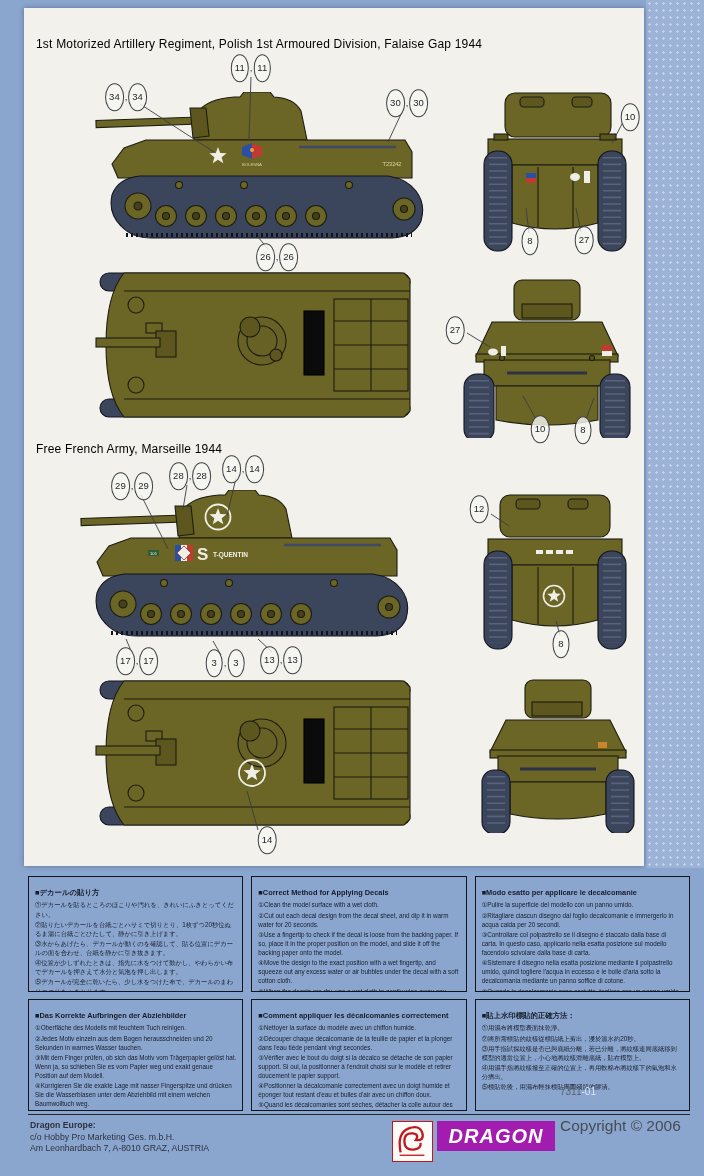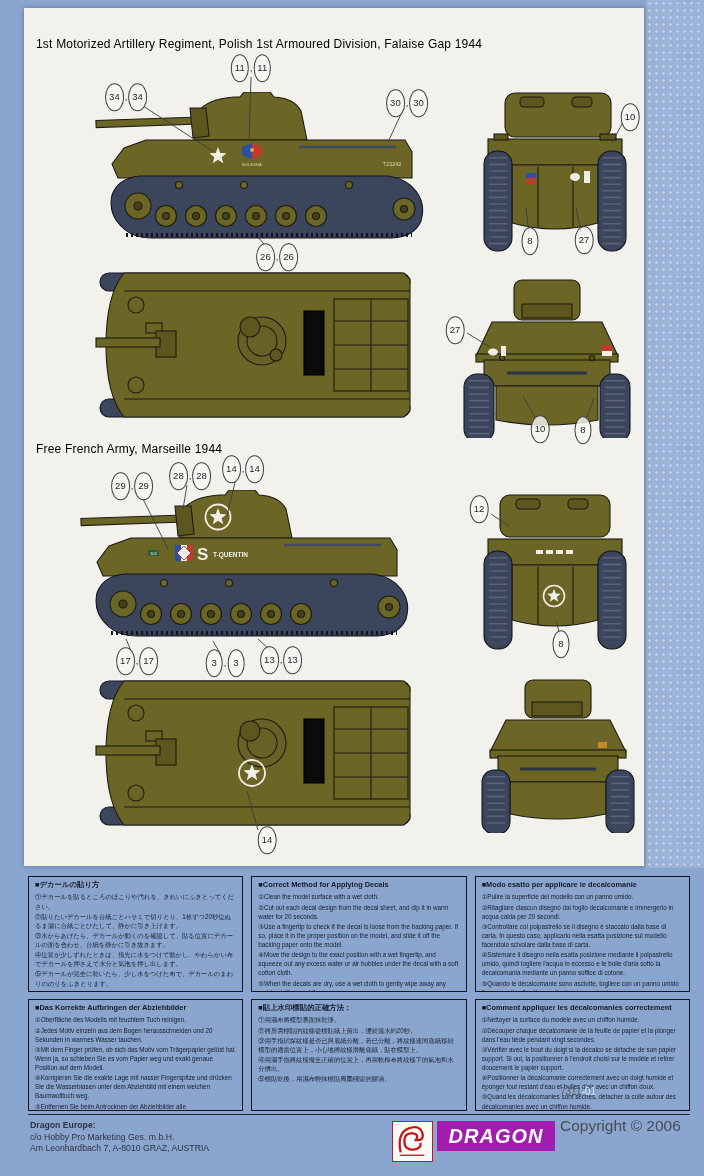--- a/index.html
+++ b/index.html
@@ -13,21 +13,21 @@
        background:#f2f1ec;box-shadow:0 0 5px rgba(30,40,60,.4);z-index:1}
   .sec-title{position:absolute;font-size:12px;color:#000000;letter-spacing:.2px;z-index:2;white-space:nowrap}
   .tank{position:absolute;z-index:2}
   .leaders{position:absolute;left:0;top:0;z-index:3;pointer-events:none}
   .callout{position:absolute;transform:translate(-50%,-50%);font-size:9.5px;color:#23262c;
        white-space:nowrap;display:flex;align-items:center;gap:1px;z-index:4;line-height:1}
   .co-num{display:inline-block;border:1px solid #3c3f45;border-radius:50%;
        padding:8px 3px;min-width:9px;text-align:center;background:rgba(247,246,242,.82)}
   .instr{position:absolute;left:28px;top:876px;width:662px;z-index:2;
        display:grid;grid-template-columns:1fr 1fr 1fr;grid-template-rows:116px 112px;gap:7px 8px}
-  .ibox{border:1px solid #14161c;padding:4px 6px 2px;overflow:hidden;color:#151c2b}
+  .ibox{border:1px solid #14161c;padding:12px 6px 2px;overflow:hidden;color:#151c2b}
   .ibox h4{margin:0 0 2.5px;font-size:7.4px;line-height:1.2}
   .ibox ul{margin:0;padding:0;list-style:none}
   .ibox li{font-size:6.3px;line-height:1.45;margin-bottom:1px}
   .sep{position:absolute;left:28px;top:1114px;width:662px;height:1px;background:#23262e;z-index:2}
   .addr{position:absolute;left:30px;top:1120px;font-size:8.7px;color:#2c3240;line-height:1.35;z-index:2}
   .addr .b{font-weight:bold}
   .logo-art{position:absolute;left:392px;top:1121px;width:41px;height:41px;background:#fcfbf8;
        border:1.5px solid #c4161c;box-sizing:border-box;z-index:2}
   .logo-red{position:absolute;left:437px;top:1121px;width:118px;height:30px;background:#a21caf;
        color:#fff;display:flex;align-items:center;justify-content:center;font-weight:bold;
@@ -374,37 +374,37 @@
     <h4>■Das Korrekte Aufbringen der Abziehbilder</h4>
     <ul>
       <li>①Oberfläche des Modells mit feuchtem Tuch reinigen.</li>
       <li>②Jedes Motiv einzeln aus dem Bogen herausschneiden und 20 Sekunden in warmes Wasser tauchen.</li>
       <li>③Mit dem Finger prüfen, ob sich das Motiv vom Trägerpapier gelöst hat. Wenn ja, so schieben Sie es vom Papier weg und exakt genaue Position auf dem Modell.</li>
       <li>④Korrigieren Sie die exakte Lage mit nasser Fingerspitze und drücken Sie die Wasserblasen unter dem Abziehbild mit einem weichen Baumwolltuch weg.</li>
       <li>⑤Entfernen Sie beim Antrocknen der Abziehbilder alle Wasserrückstände mit einem feuchten Tuch.</li>
     </ul>
   </div>
   <div class="ibox">
+    <h4>■Comment appliquer les décalcomanies correctement</h4>
+    <ul>
+      <li>①Nettoyer la surface du modèle avec un chiffon humide.</li>
+      <li>②Découper chaque décalcomanie de la feuille de papier et la plonger dans l'eau tiède pendant vingt secondes.</li>
+      <li>③Vérifier avec le bout du doigt si la décalco se détache de son papier support. Si oui, la positionner à l'endroit choisi sur le modèle et retirer doucement le papier support.</li>
+      <li>④Positionner la décalcomanie correctement avec un doigt humide et éponger tout restant d'eau et bulles d'air avec un chiffon doux.</li>
+      <li>⑤Quand les décalcomanies sont sèches, détacher la colle autour des décalcomanies avec un chiffon humide.</li>
+    </ul>
+  </div>
+  <div class="ibox">
     <h4>■貼上水印標貼的正確方法：</h4>
     <ul>
       <li>①用濕布將模型表面抹乾淨。</li>
       <li>②將所需標貼的紋樣從標貼紙上剪出，浸於溫水約20秒。</li>
       <li>③用手指試探紋樣是否已與底紙分離，若已分離，將紋樣連同底紙移到模型的適當位置上，小心地將紋樣滑離底紙，貼在模型上。</li>
       <li>④用濕手指將紋樣撥至正確的位置上，再用軟棉布將紋樣下的氣泡和水分擠出。</li>
       <li>⑤標貼乾後，用濕布輕抹標貼周圍殘留的膠漬。</li>
-    </ul>
-  </div>
-  <div class="ibox">
-    <h4>■Comment appliquer les décalcomanies correctement</h4>
-    <ul>
-      <li>①Nettoyer la surface du modèle avec un chiffon humide.</li>
-      <li>②Découper chaque décalcomanie de la feuille de papier et la plonger dans l'eau tiède pendant vingt secondes.</li>
-      <li>③Vérifier avec le bout du doigt si la décalco se détache de son papier support. Si oui, la positionner à l'endroit choisi sur le modèle et retirer doucement le papier support.</li>
-      <li>④Positionner la décalcomanie correctement avec un doigt humide et éponger tout restant d'eau et bulles d'air avec un chiffon doux.</li>
-      <li>⑤Quand les décalcomanies sont sèches, détacher la colle autour des décalcomanies avec un chiffon humide.</li>
     </ul>
   </div>
 </div>
 
 <div class="sep"></div>
 
 <div class="addr">
   <div class="b">Dragon Europe:</div>
   <div>c/o Hobby Pro Marketing Ges. m.b.H.</div>
   <div>Am Leonhardbach 7, A-8010 GRAZ, AUSTRIA</div>

